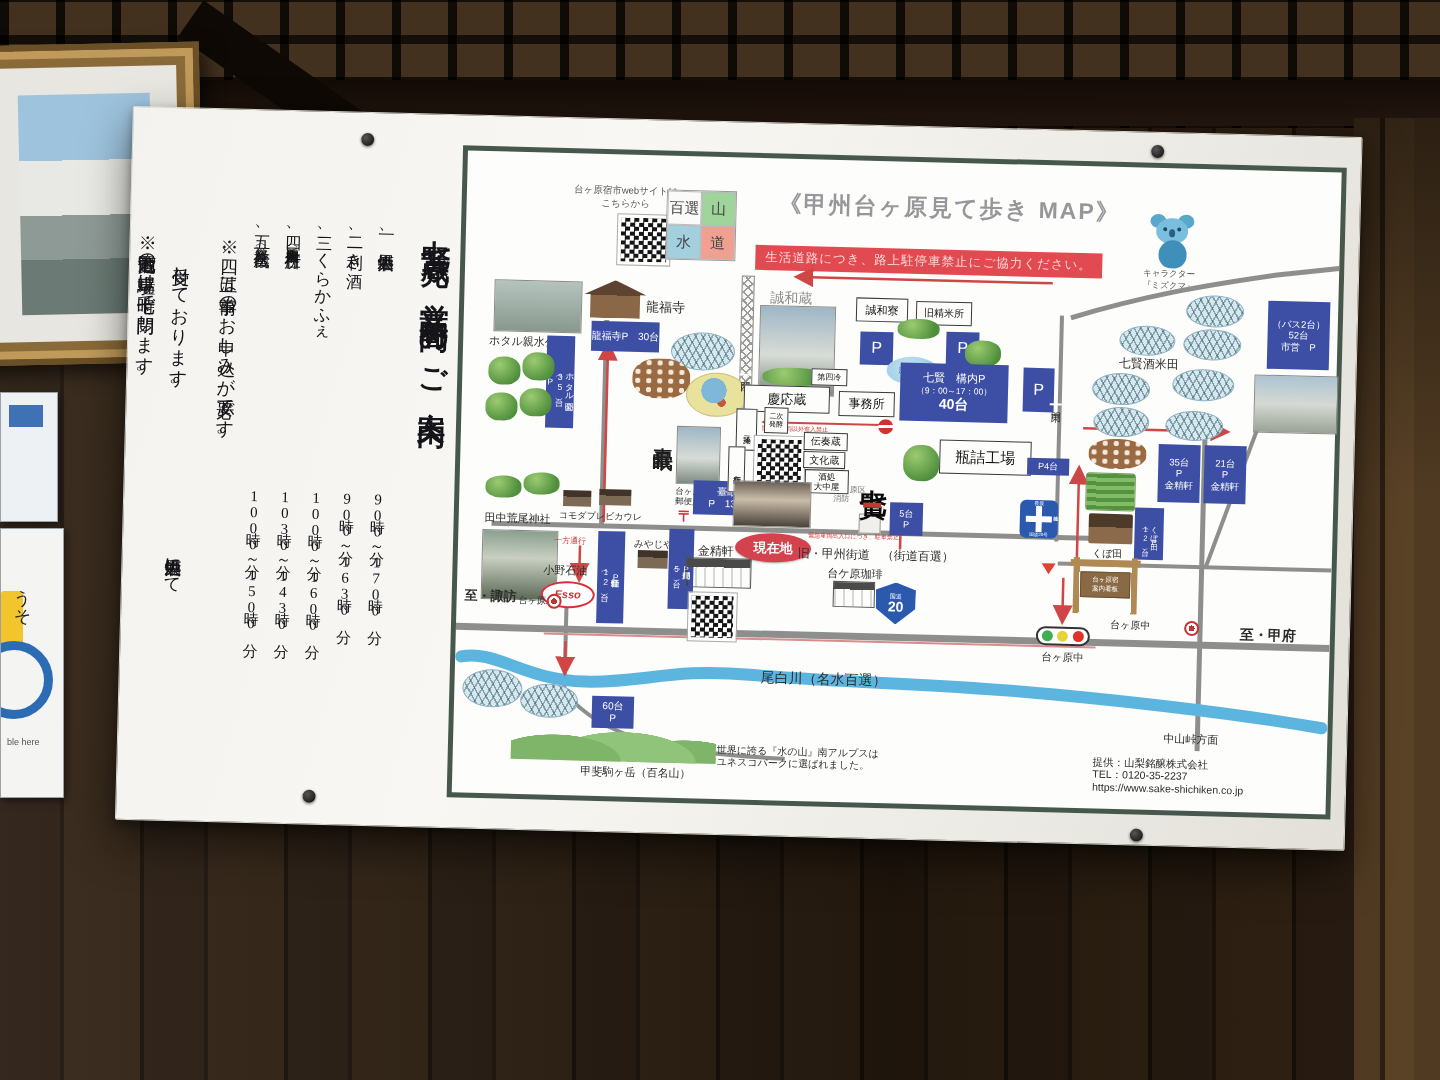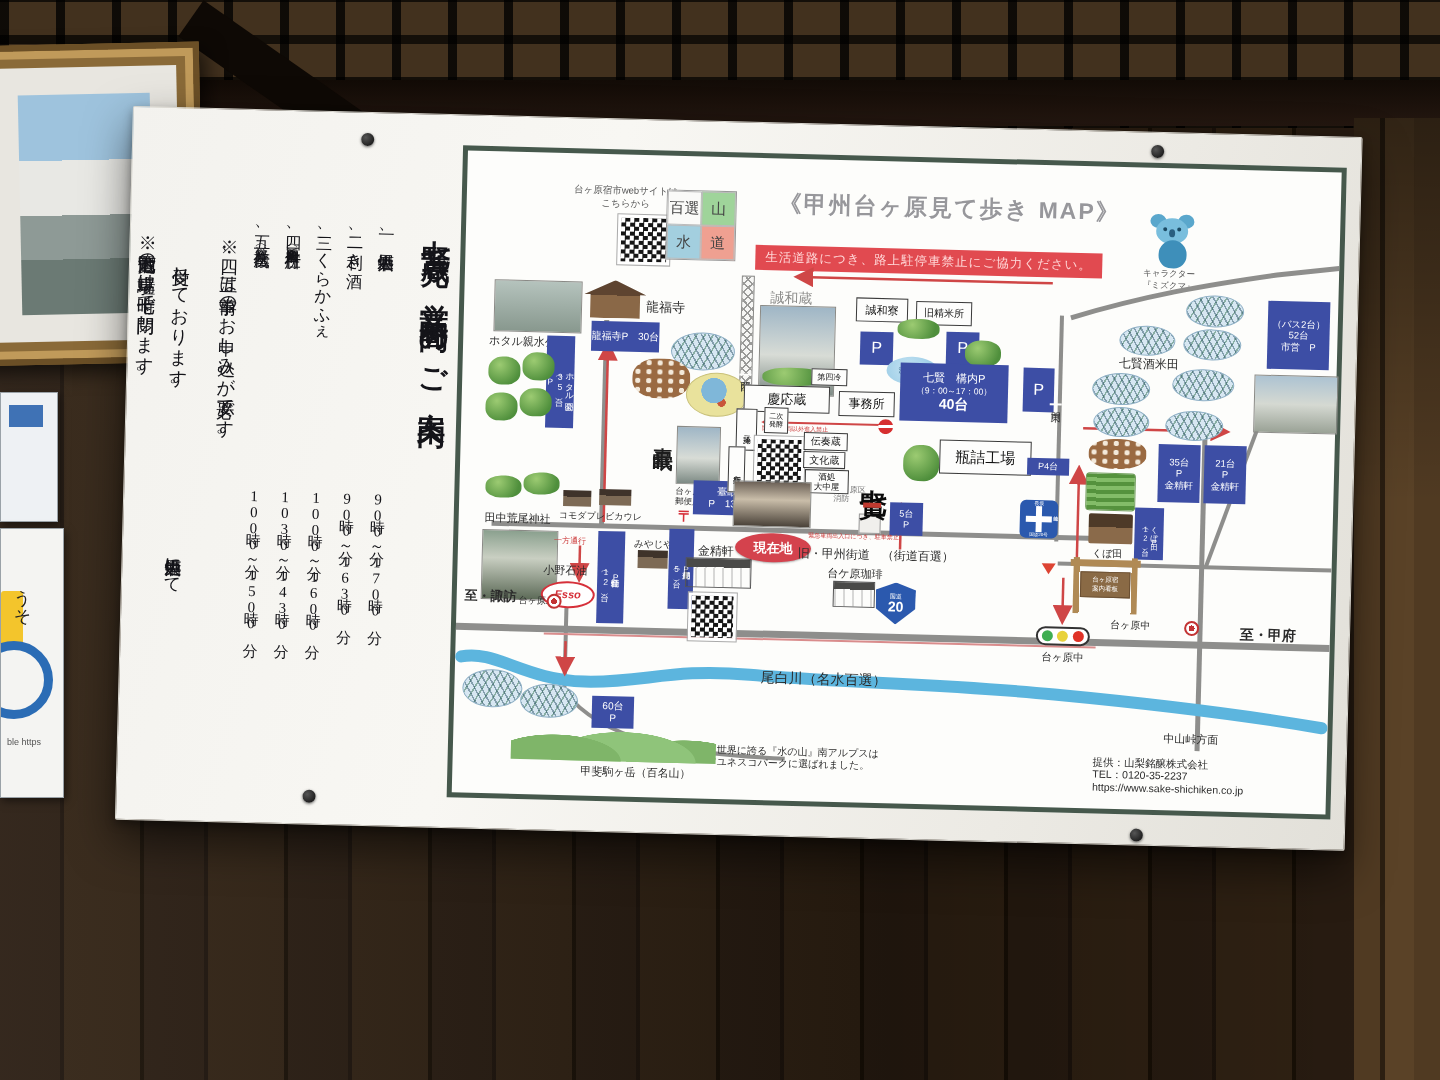--- a/index.html
+++ b/index.html
@@ -174,21 +174,21 @@
     <div class="pmat">
       <div class="pphoto"></div>
     </div>
   </div>
 
   <div class="signA"></div>
   <div class="signB">
     <span class="sb-yellow"></span>
     <span class="sb-ring"></span>
     <span class="sb-t1">うそ</span>
-    <span class="sb-t2">ble https</span>
+    <span class="sb-t2">ble here</span>
   </div>
 
   <div class="board">
     <div class="screw" style="left:228px;top:20px;"></div>
     <div class="screw" style="left:1018px;top:12px;"></div>
     <div class="screw" style="left:186px;top:678px;"></div>
     <div class="screw" style="left:1014px;top:696px;"></div>
 
     <div class="hours">
       <div class="hcols">

